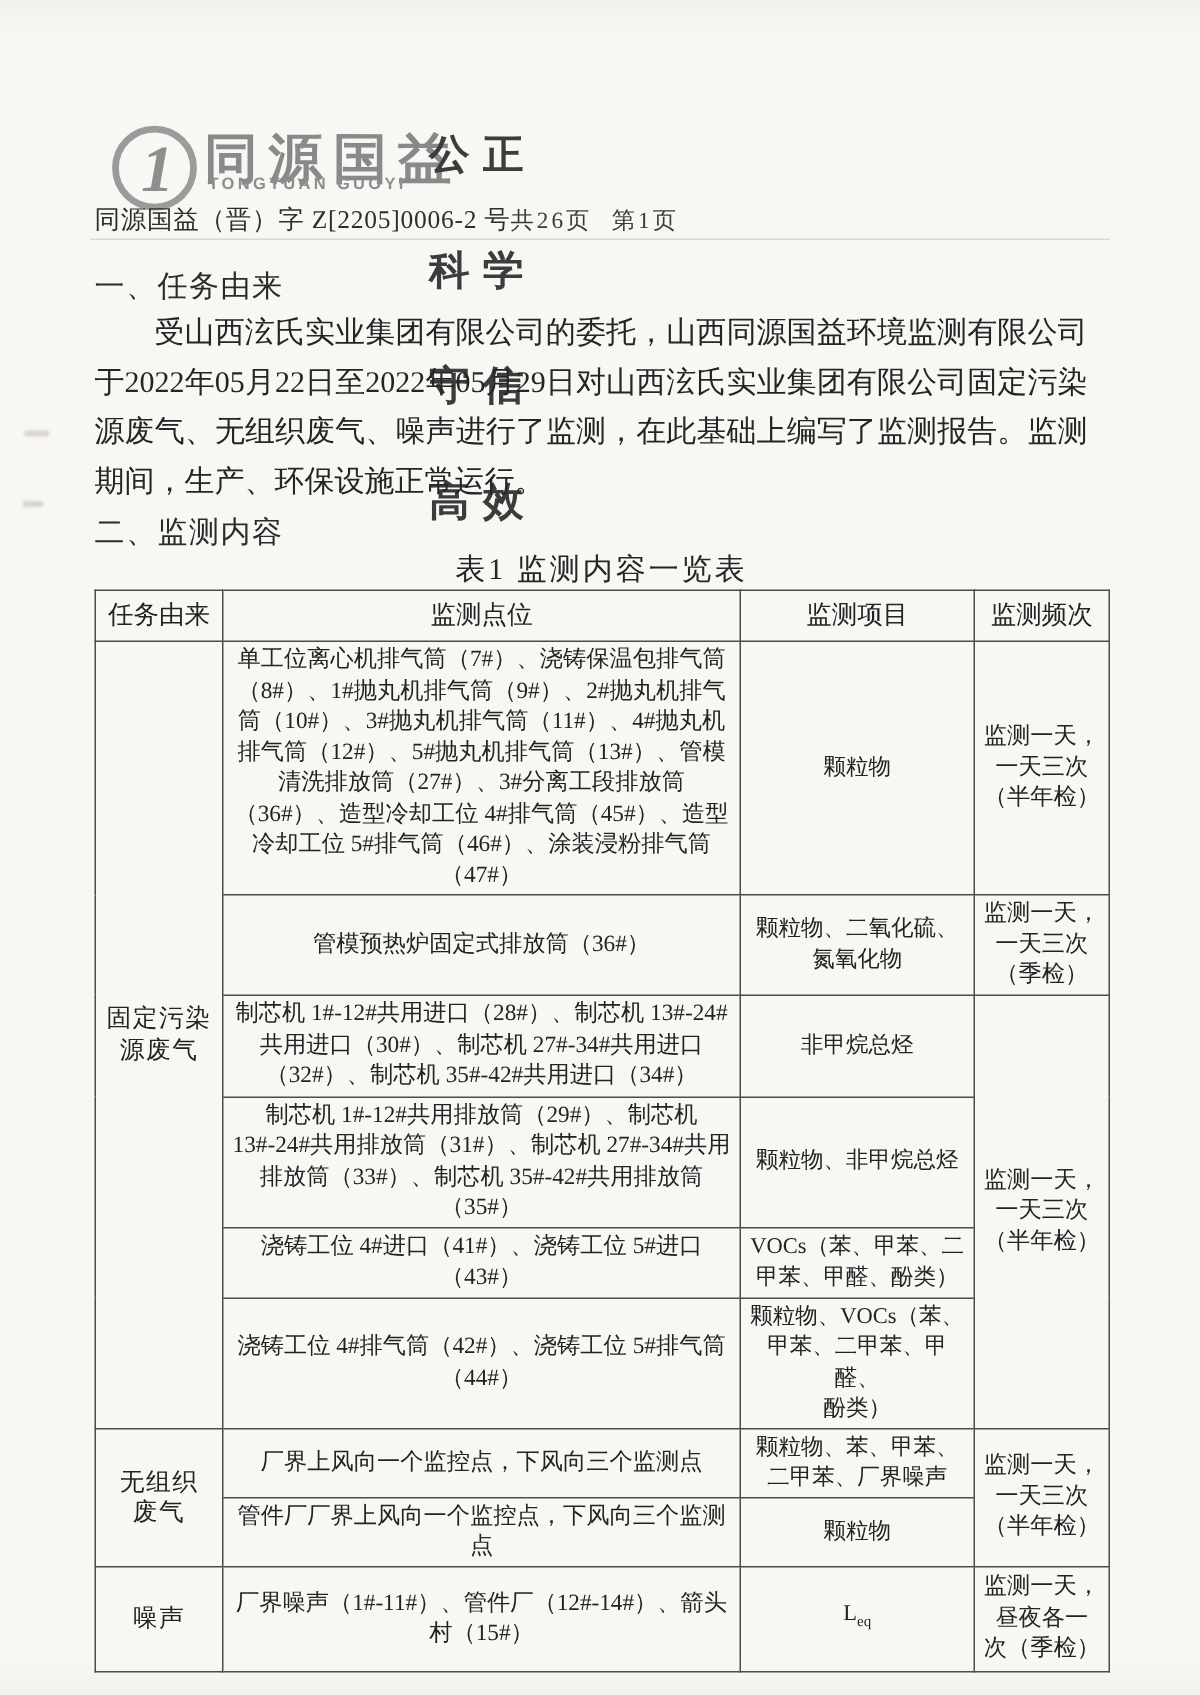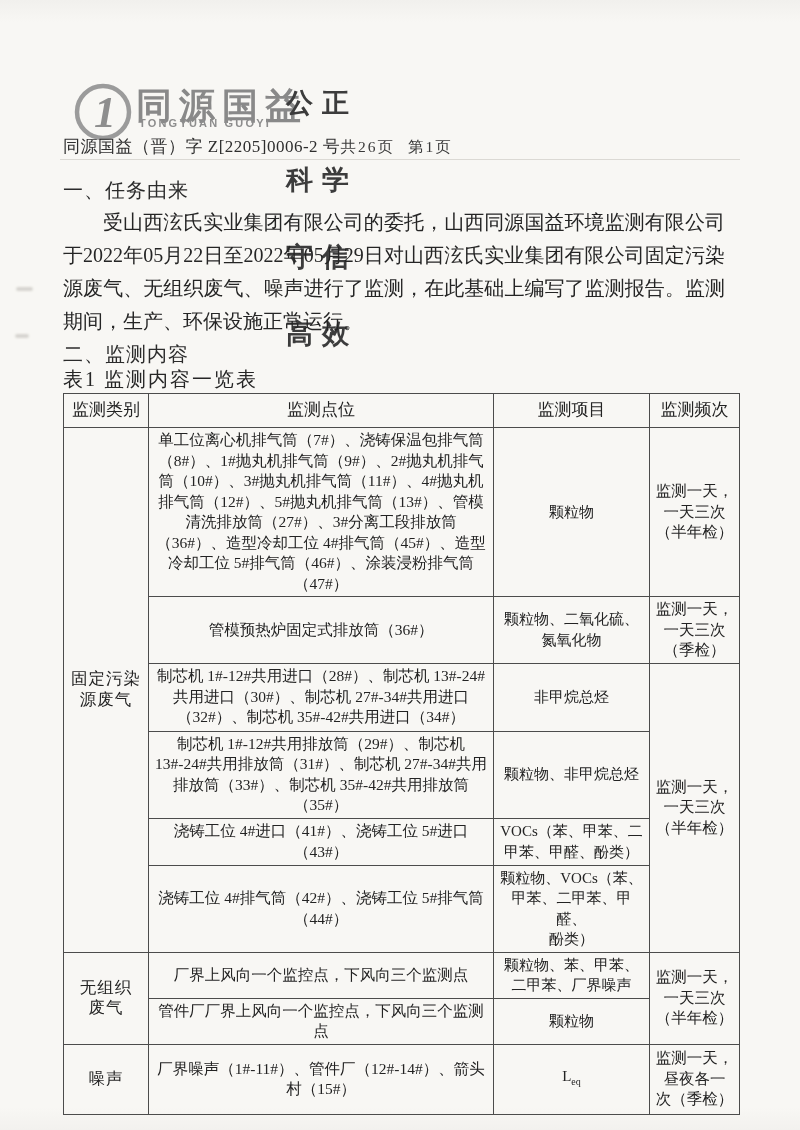--- a/index.html
+++ b/index.html
@@ -22,21 +22,21 @@
   .header-rule{position:absolute;left:60px;top:159px;width:680px;height:1px;background:#dbd9d4;}
   
   .sec-heading{position:absolute;left:63px;font-size:20px;color:#2b2b2b;letter-spacing:1px;}
   .h1{top:177px;}
   .h2{top:341px;}
   .para{
     position:absolute;left:63px;top:206px;width:662px;
     font-size:20px;line-height:33px;text-align:justify;text-indent:2em;
     color:#252525;
   }
-  .tbl-title{position:absolute;left:63px;top:366px;width:676px;text-align:left;font-size:20px;color:#262626;letter-spacing:2px;}
+  .tbl-title{position:absolute;left:63px;top:366px;width:676px;text-align:center;font-size:20px;color:#262626;letter-spacing:2px;}
   
   .tbl{
     position:absolute;left:63px;top:393px;width:676px;
     border-collapse:collapse;table-layout:fixed;
     font-size:15.5px;line-height:20.5px;color:#232323;
   }
   .tbl th,.tbl td{
     border:1px solid #4c4c4c;padding:2px 5px;
     text-align:center;vertical-align:middle;font-weight:normal;
     overflow:hidden;
@@ -89,21 +89,21 @@
 
   <table class="tbl">
     <colgroup>
         <col style="width:85px">
         <col style="width:345px">
         <col style="width:156px">
         <col style="width:90px">
       </colgroup>
     <tbody>
       <tr style="height:34px">
-        <th>监测类别</th>
+        <th>任务由来</th>
         <th>监测点位</th>
         <th>监测项目</th>
         <th>监测频次</th>
       </tr>
       <tr style="height:146px">
         <td class="cell-cat" rowspan="6">固定污染
 源废气</td>
         <td class="cell-point">单工位离心机排气筒（7#）、浇铸保温包排气筒（8#）、1#抛丸机排气筒（9#）、2#抛丸机排气筒（10#）、3#抛丸机排气筒（11#）、4#抛丸机排气筒（12#）、5#抛丸机排气筒（13#）、管模清洗排放筒（27#）、3#分离工段排放筒（36#）、造型冷却工位 4#排气筒（45#）、造型冷却工位 5#排气筒（46#）、涂装浸粉排气筒（47#）</td>
         <td class="cell-item">颗粒物</td>
         <td class="cell-freq">监测一天，

